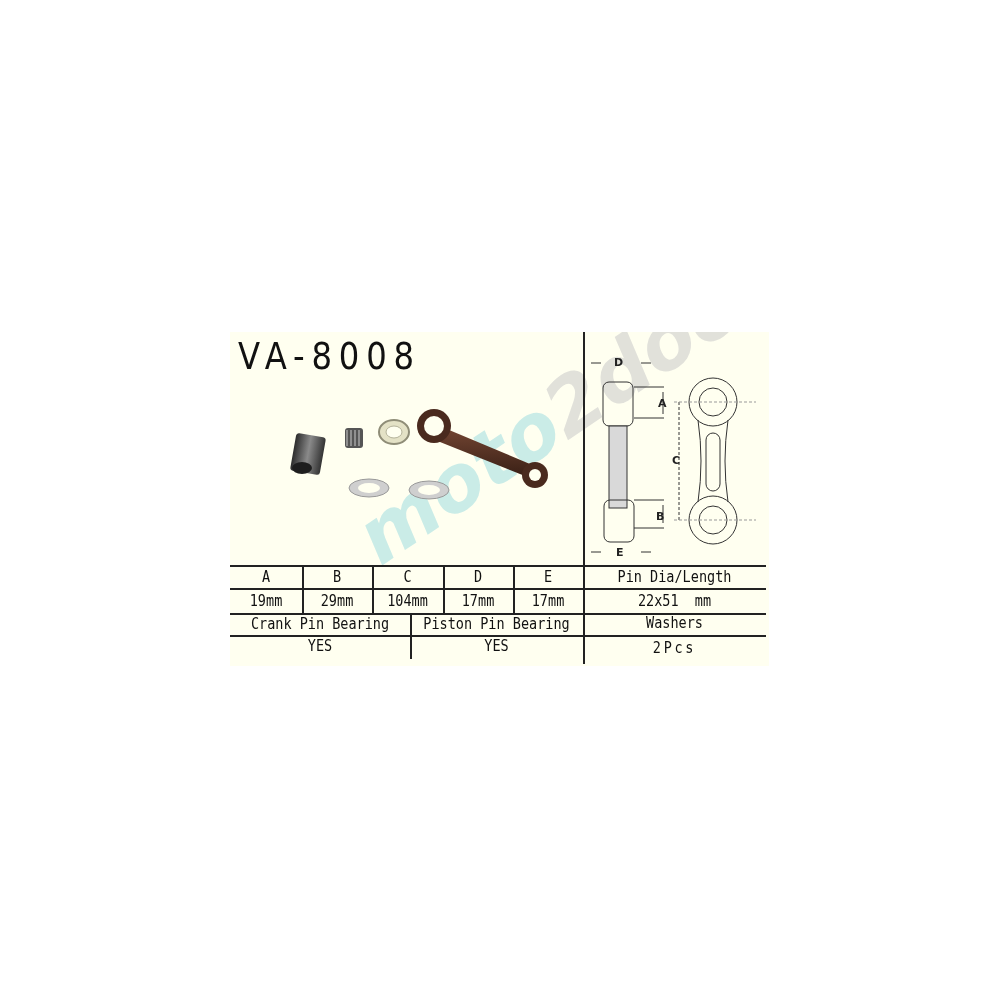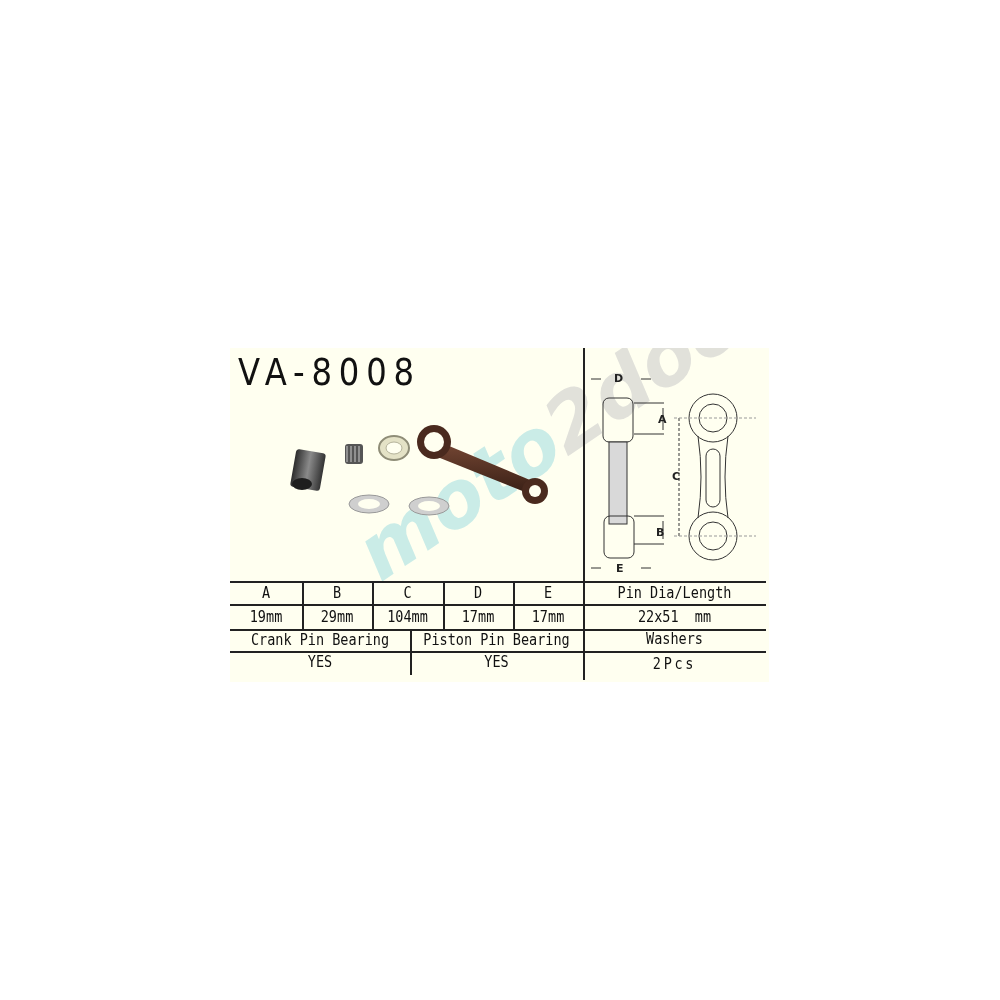--- a/index.html
+++ b/index.html
@@ -1,17 +1,17 @@
 <!DOCTYPE html>
 <html><head>
 <meta charset="utf-8">
 <style>
   html, body { margin:0; padding:0; background:#ffffff; }
   body { width:1000px; height:1000px; position:relative; overflow:hidden; font-family:"DejaVu Sans Mono","Liberation Mono",monospace; }
-  #panel { position:absolute; left:230px; top:348px; width:539px; height:334px; background:#fffff0; overflow:hidden; }
+  #panel { position:absolute; left:230px; top:332px; width:539px; height:334px; background:#fffff0; overflow:hidden; }
   .title { position:absolute; left:8px; top:2px; font-family:"DejaVu Sans","Liberation Sans",sans-serif; font-size:38px; letter-spacing:8px; color:#111; transform:scaleX(0.85); transform-origin:left top; }
   .watermark { position:absolute; left:110px; top:175px; font-family:"DejaVu Sans","Liberation Sans",sans-serif; font-weight:bold; font-style:italic; font-size:78px; transform:rotate(-34deg); transform-origin:left top; white-space:nowrap; opacity:0.55; }
   .wm-a { color:#9fdde0; }
   .wm-b { color:#c9c9c9; }
   .hline { position:absolute; height:1.5px; background:#222; }
   .vline { position:absolute; width:1.5px; background:#222; }
   .cell { position:absolute; text-align:center; font-size:15px; color:#111; line-height:22px; transform:scaleX(0.9); }
   svg { position:absolute; }
 </style>
 </head>

